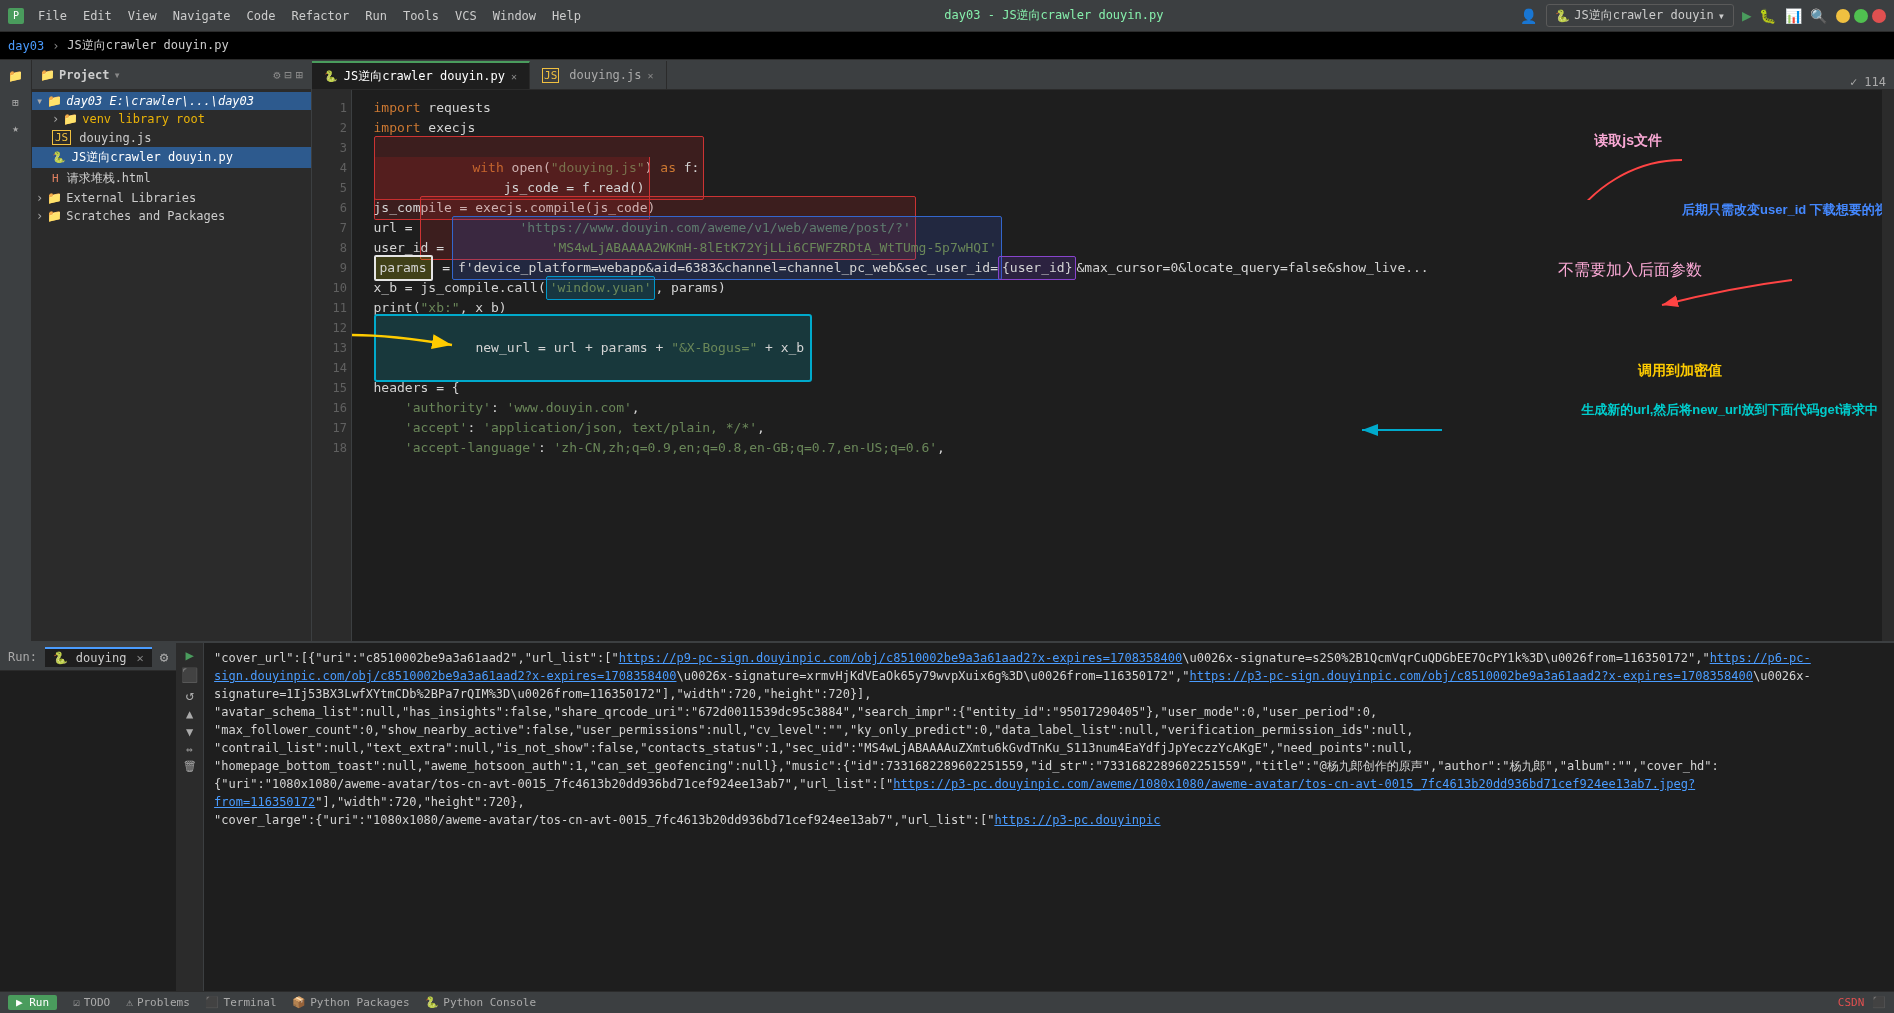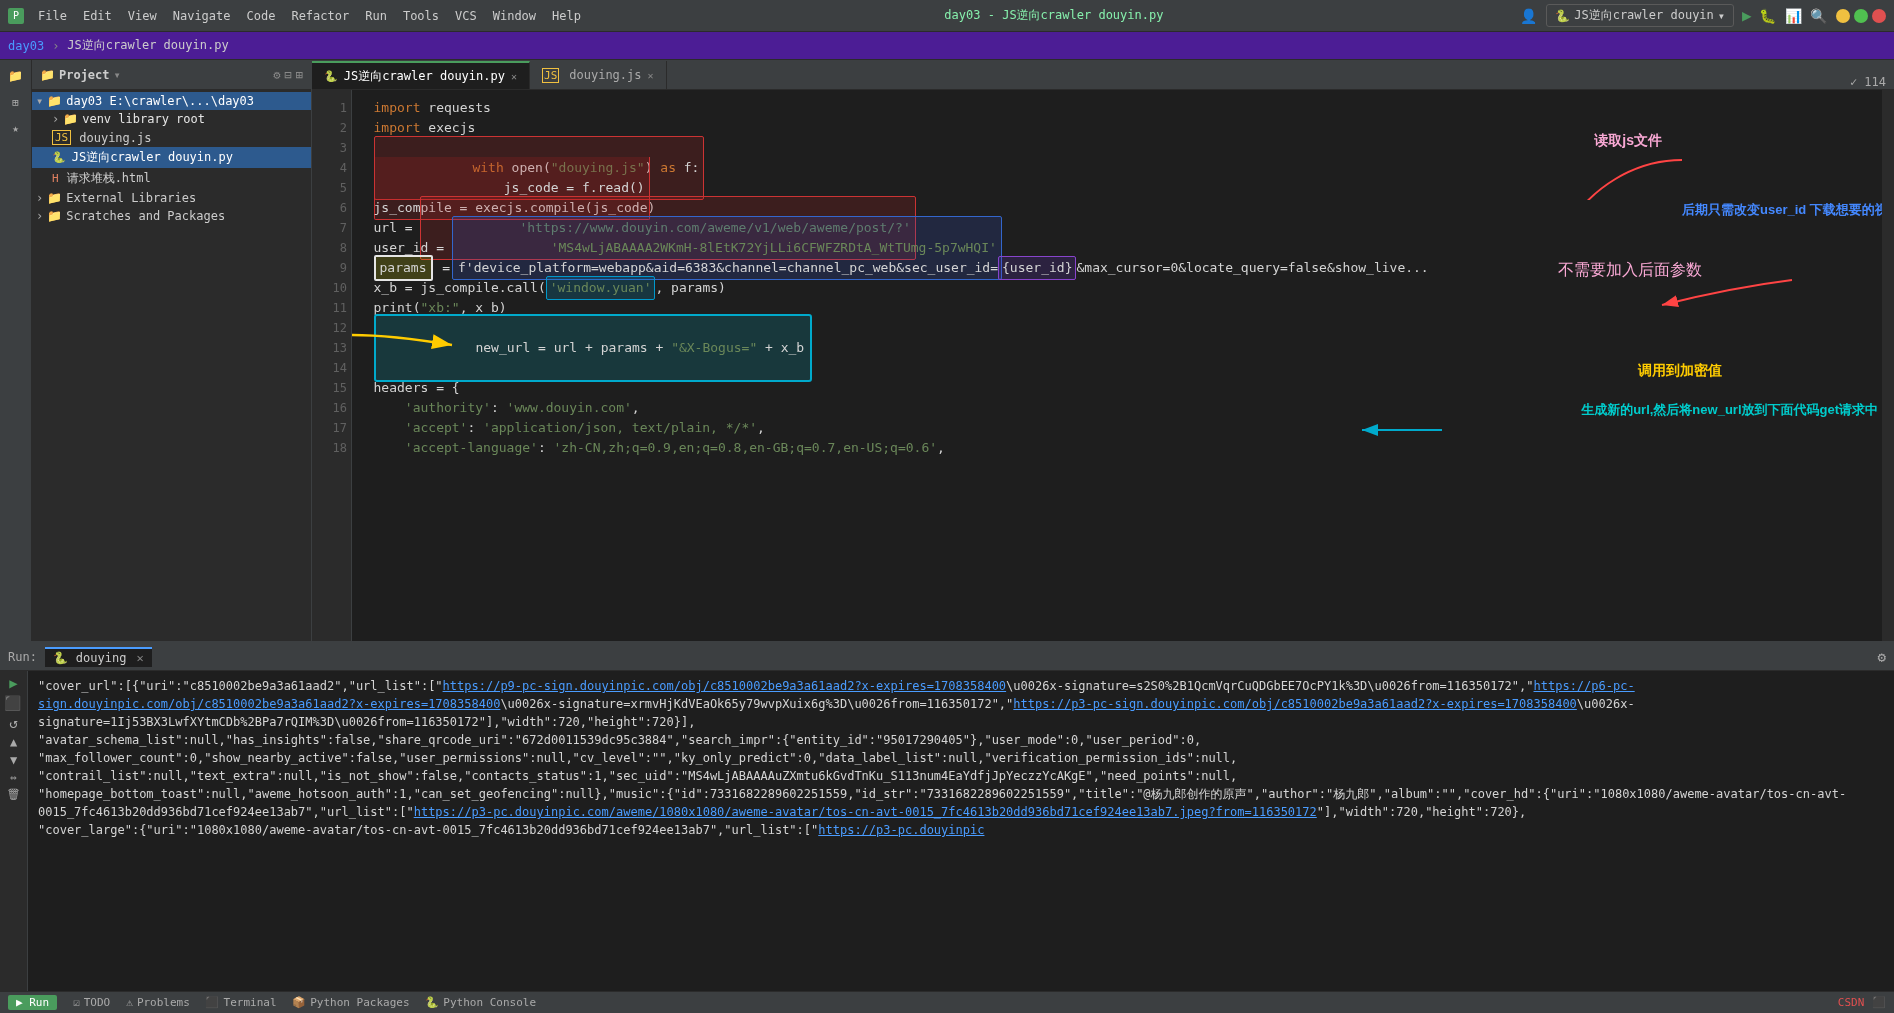--- a/index.html
+++ b/index.html
@@ -21,21 +21,21 @@
     #title-bar .window-title { flex: 1; text-align: center; font-size: 12px; color: #86efac; }
     #title-bar .window-controls { display: flex; gap: 4px; }
     #title-bar .win-btn { width: 14px; height: 14px; border-radius: 50%; cursor: pointer; }
     #title-bar .win-min { background: #f0c040; }
     #title-bar .win-max { background: #50c050; }
     #title-bar .win-close { background: #e05050; }
 
     
     #second-bar {
       height: 28px;
-      background: #4c1d95;
+      background: #000000;
       display: flex;
       align-items: center;
       padding: 0 8px;
       gap: 8px;
       border-bottom: 1px solid #2b2b2b;
     }
 
     
     #main-layout {
       display: flex;
@@ -139,21 +139,21 @@
     .ann-blue { color: #4488ff; }
     .ann-yellow { color: #ffcc00; }
     .ann-cyan { color: #00cccc; }
 
     
     #run-panel {
       height: 350px;
       background: #1e1e1e;
       border-top: 2px solid #3c3f41;
       display: flex;
-      flex-direction: column;
+      flex-direction: row;
     }
     #run-header {
       height: 28px;
       background: #3c3f41;
       display: flex;
       align-items: center;
       padding: 0 8px;
       gap: 8px;
       border-bottom: 1px solid #2b2b2b;
     }
@@ -325,27 +325,27 @@
         <span style="color:#888; cursor:pointer;">⊟</span>
         <span style="color:#888; cursor:pointer;">⊞</span>
       </div>
     </div>
 
     <div class="sidebar-section">
 
       <div class="tree-item" style="padding-left:4px; background:#2d5a8e;">
         <span style="color:#aaa;">▾</span>
         <span style="color:#dcb67a;">📁</span>
-        <span style="color:#fff; font-size:12px;">day03 E:\crawler\...\day03</span>
+        <span style="color:#fff; font-size:12px;font-style:italic;">day03 E:\crawler\...\day03</span>
       </div>
 
       <div class="tree-item" style="padding-left:20px;">
         <span style="color:#aaa;">›</span>
         <span style="color:#dcb67a;">📁</span>
-        <span style="color:#e5e5e5; font-size:12px;">venv library root</span>
+        <span style="color:#eab308; font-size:12px;">venv library root</span>
       </div>
 
       <div class="tree-item" style="padding-left:20px;">
         <span style="color:#f0c040; font-size:11px; border:1px solid #f0c040; padding:0 2px;">JS</span>
         <span style="color:#ccc; font-size:12px; margin-left:4px;">douying.js</span>
       </div>
 
       <div class="tree-item selected" style="padding-left:20px;">
         <span style="color:#4a9c5d; font-size:11px;">🐍</span>
         <span style="color:#fff; font-size:12px; margin-left:2px;">JS逆向crawler douyin.py</span>

